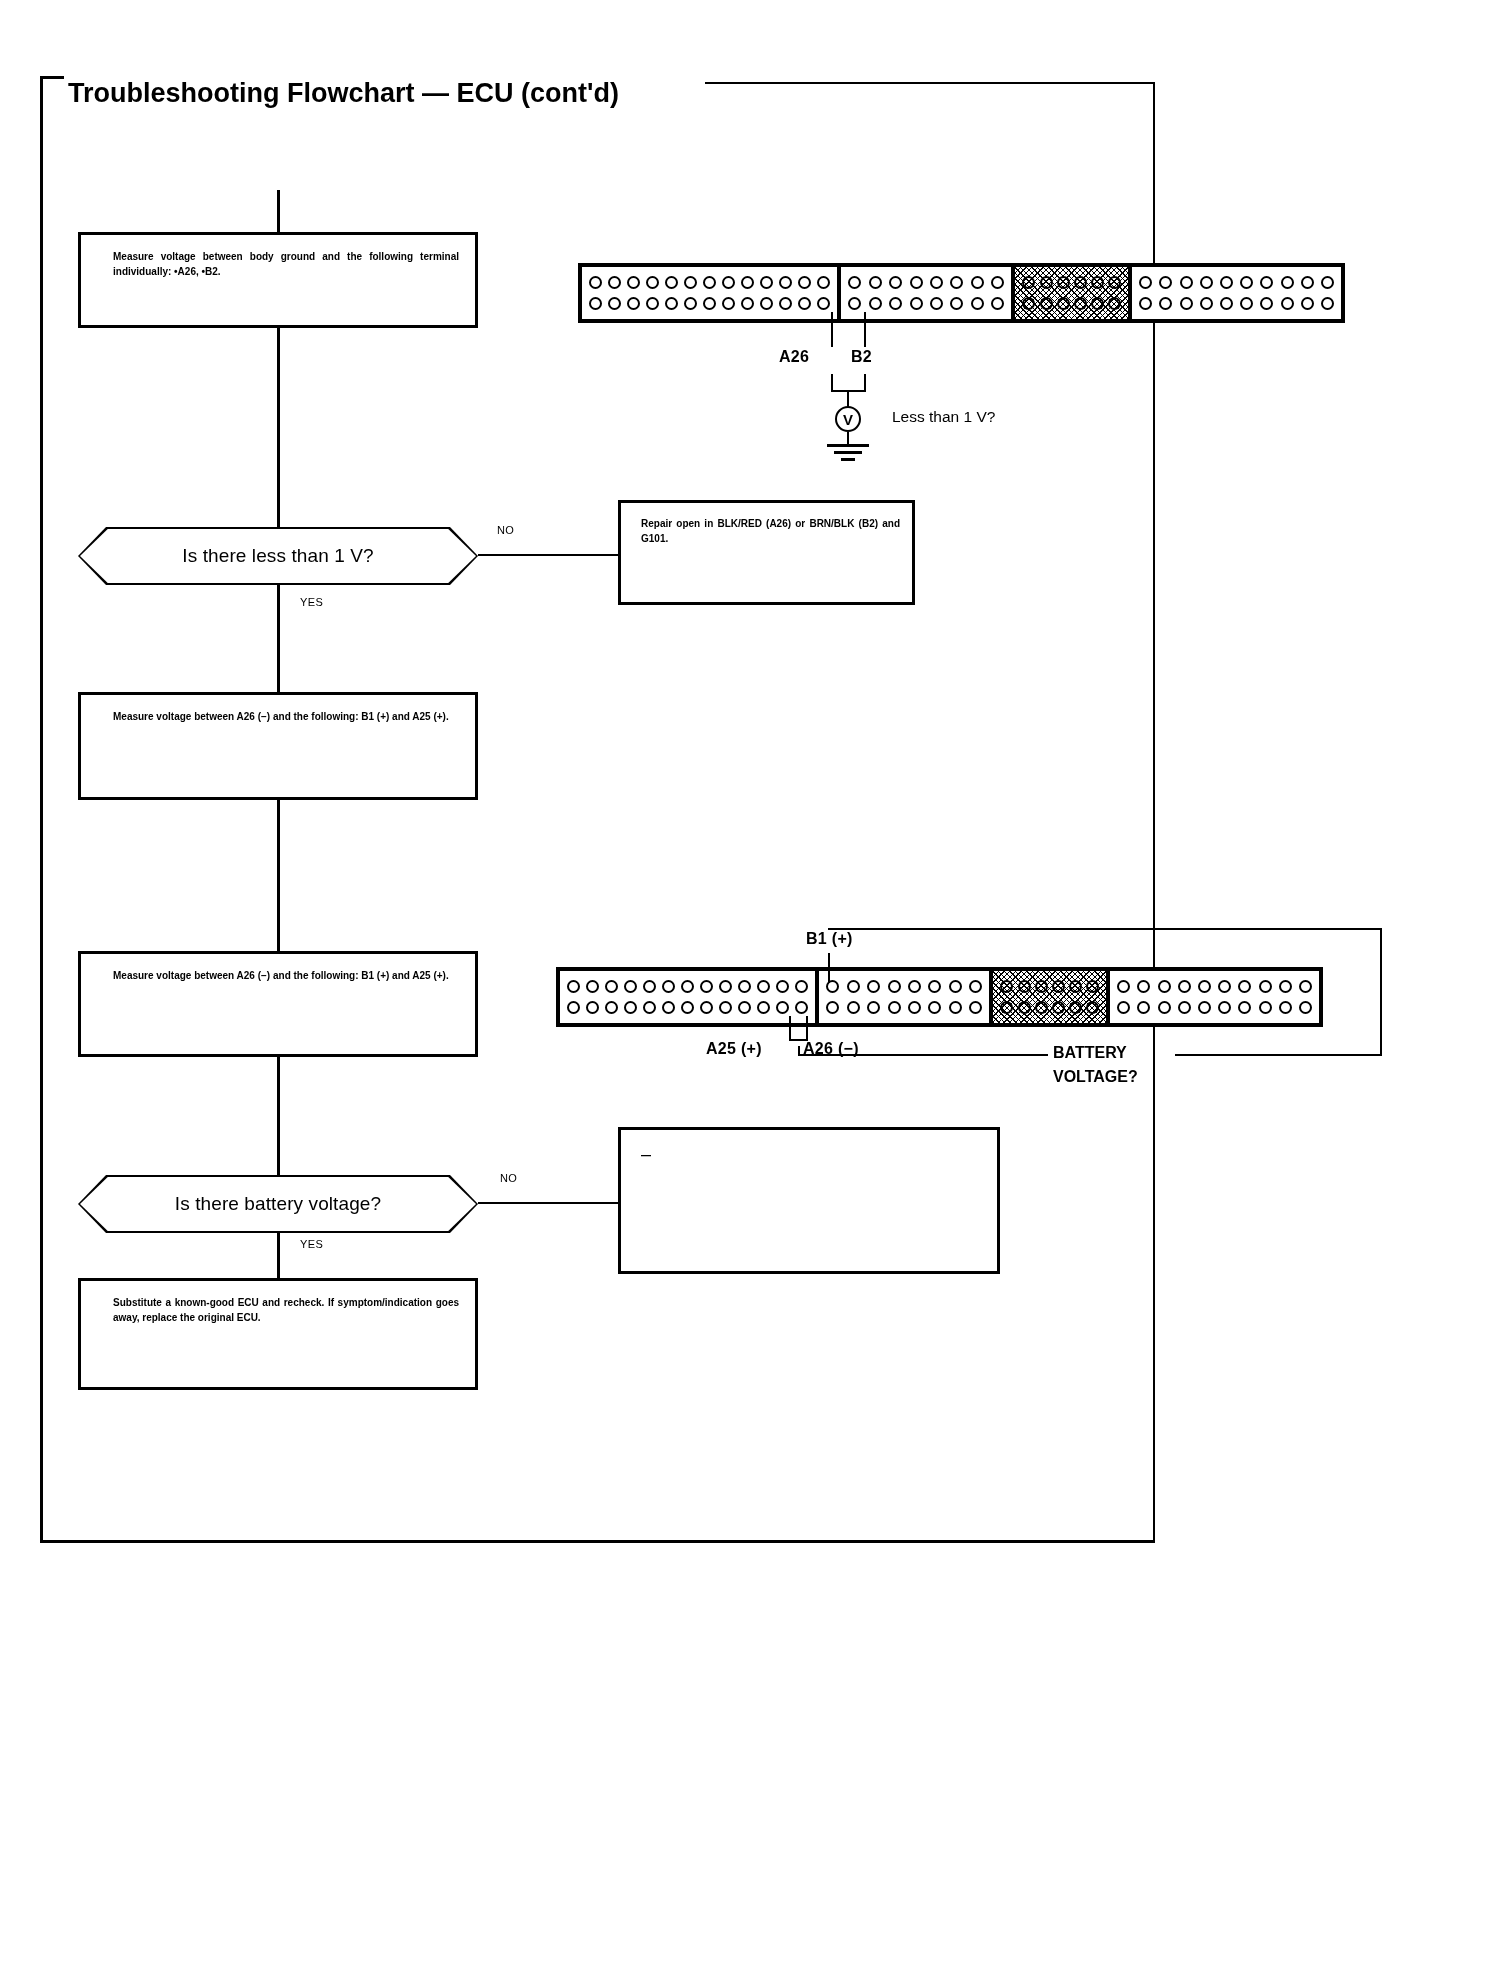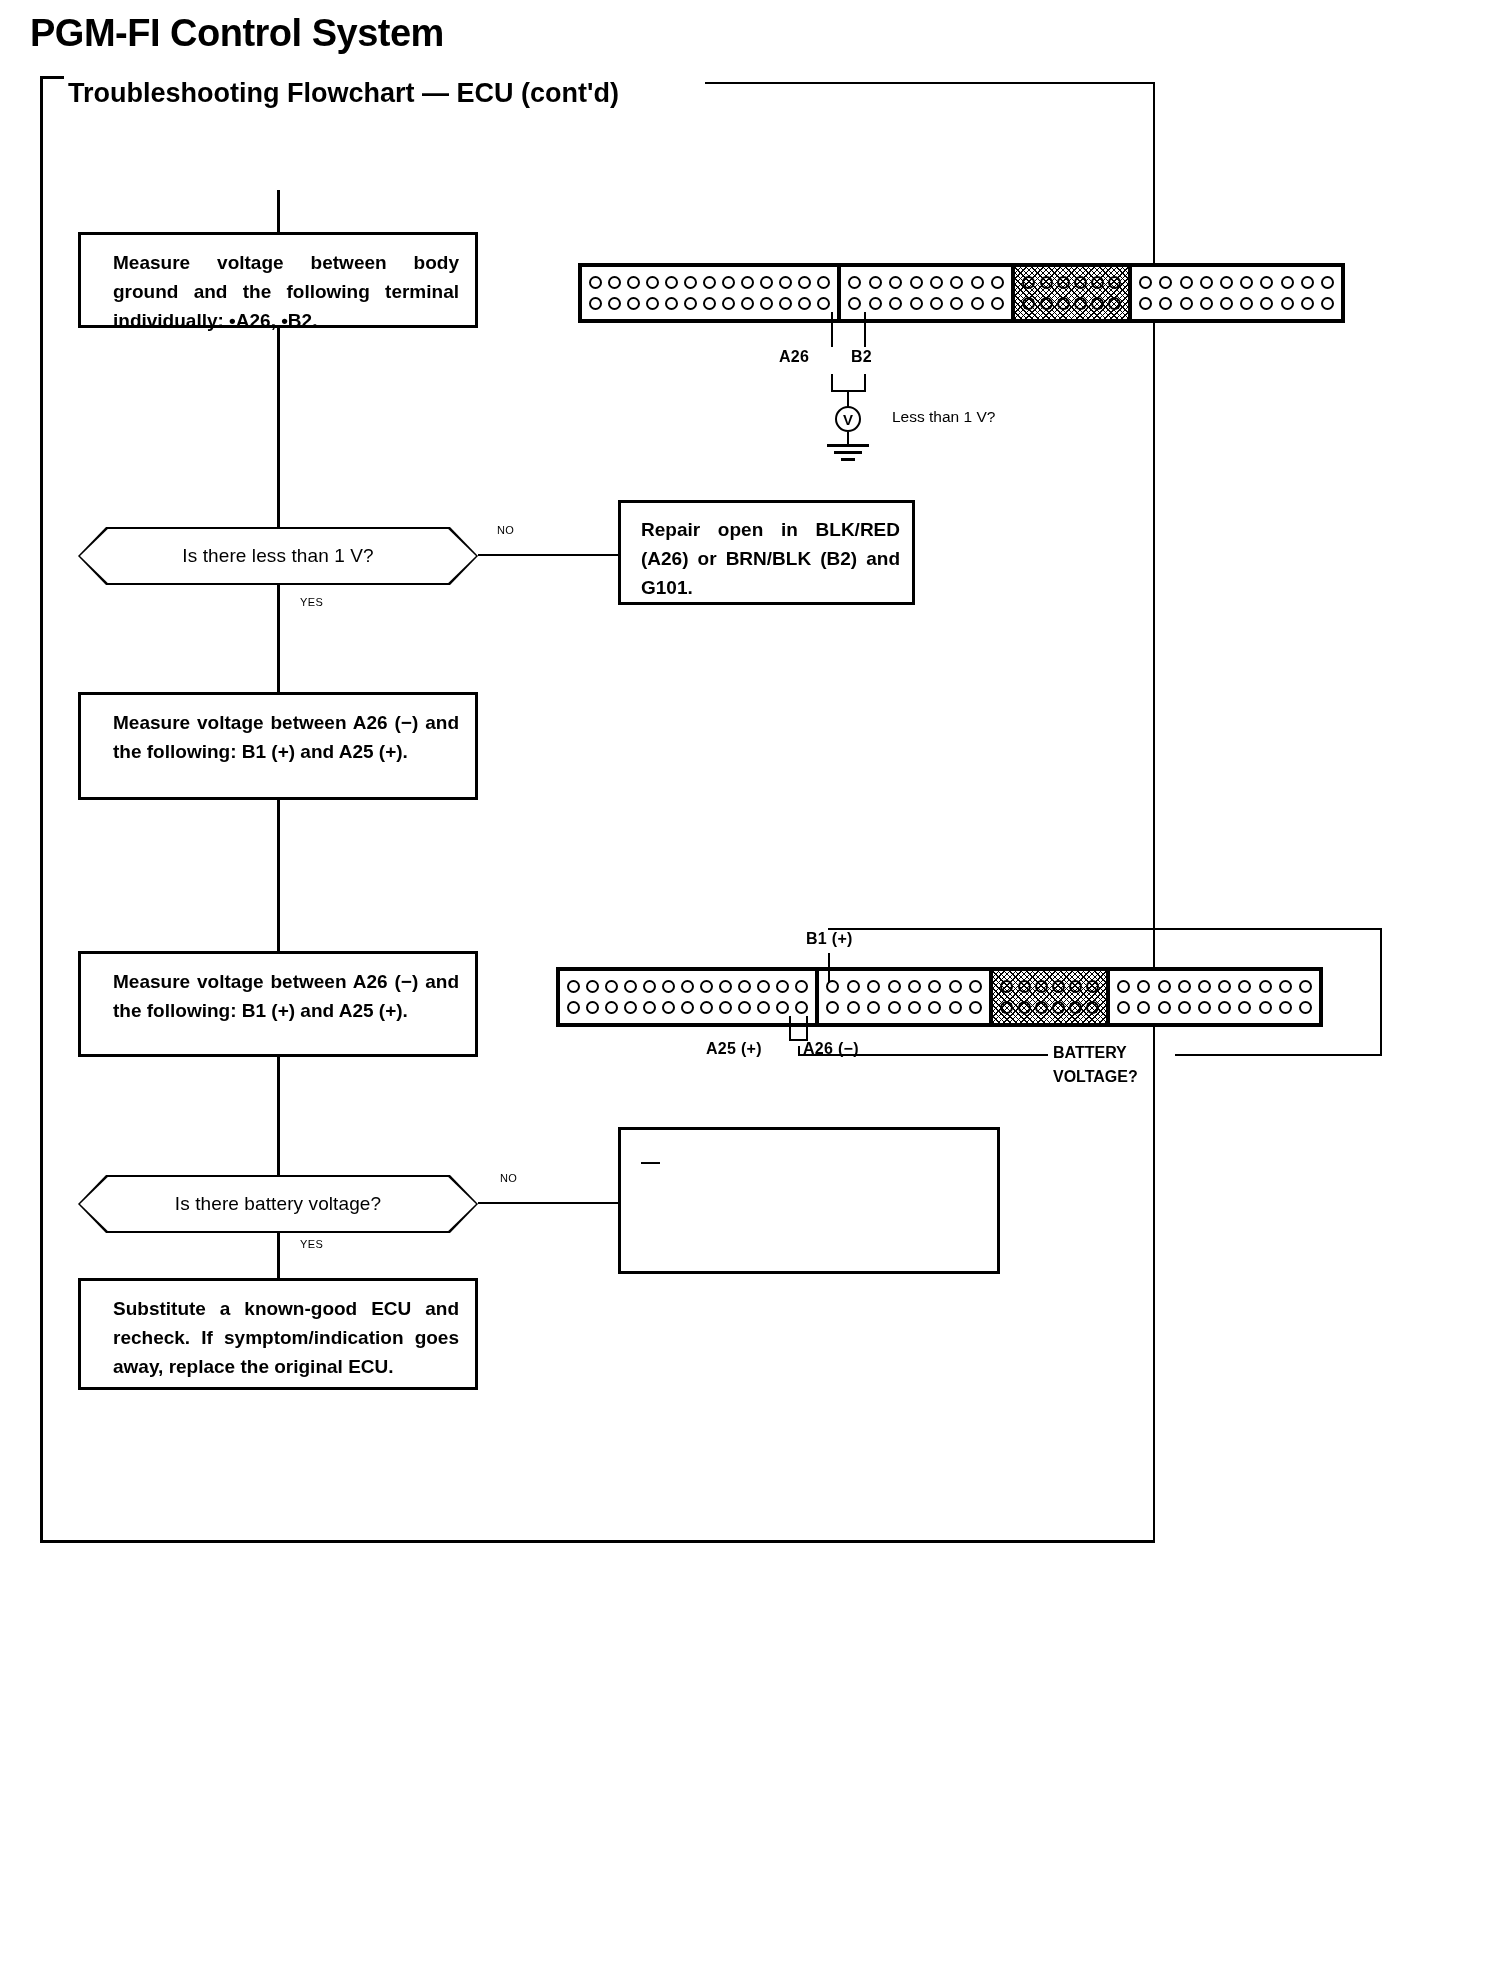--- a/index.html
+++ b/index.html
@@ -81,21 +81,21 @@
     background: #000;
   }
 
   
   .pbox {
     position: absolute;
     border: 3px solid #000;
     background: #fff;
     box-sizing: border-box;
     padding: 14px 16px 10px 32px;
-    font-size: 19px;
+    font-size: 10px;
     font-weight: bold;
     line-height: 1.52;
     text-align: justify;
     text-align-last: left;
   }
   .hex-outer {
     position: absolute;
     background: #000;
     clip-path: polygon(7% 0%, 93% 0%, 100% 50%, 93% 100%, 7% 100%, 0% 50%);
   }
@@ -207,21 +207,20 @@
     position: absolute;
     left: 0;
     top: 0;
   }
 </style>
 </head>
 <body>
 
 <div id="page">
 
-  <div id="page-title">PGM-FI Control System</div>
   <div id="section-title">Troubleshooting Flowchart — ECU (cont'd)</div>
 
   <div class="frame-top-left"></div>
   <div class="frame-left"></div>
   <div class="frame-top-right"></div>
   <div class="frame-right"></div>
   <div class="frame-bottom"></div>
 
   <div class="vline" style="left:277px; top:190px; height:44px;"></div>
 

